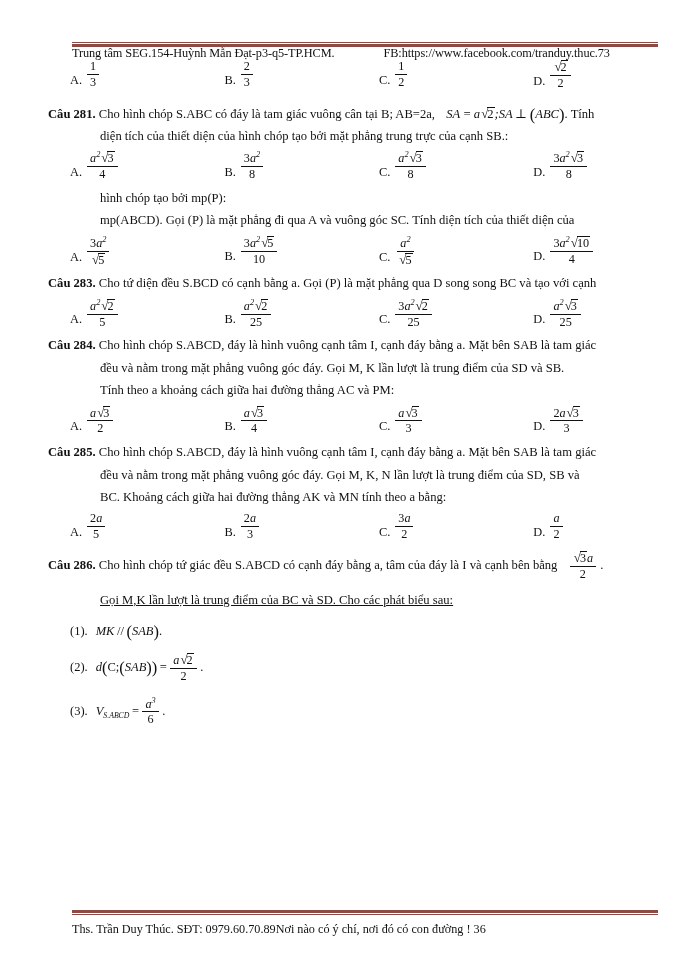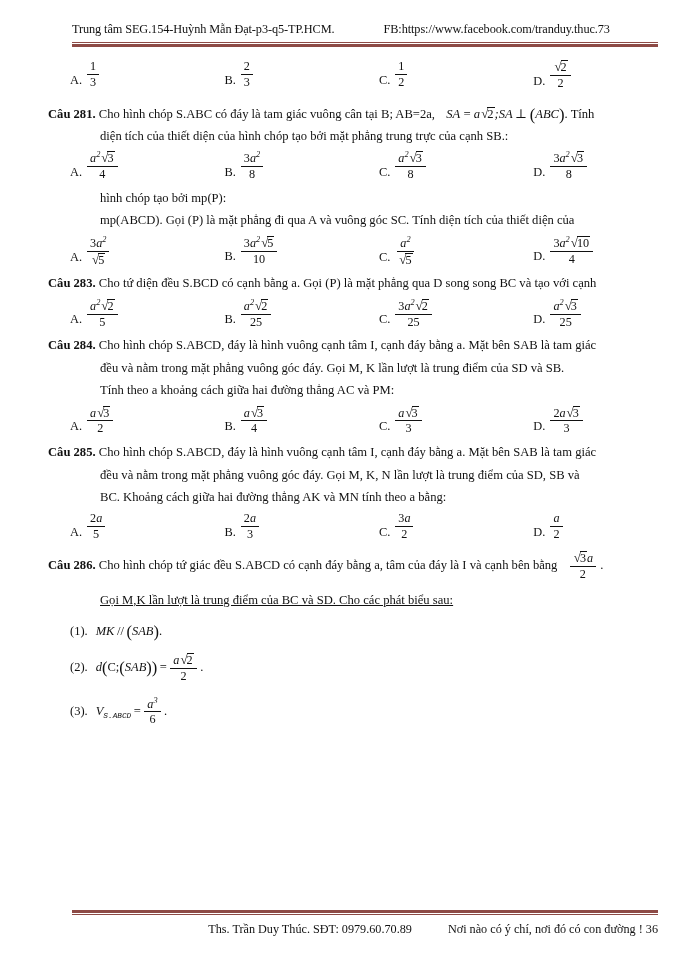--- a/index.html
+++ b/index.html
@@ -32,21 +32,21 @@
     top: 22px;
     height: 30px;
   }
   .header-row {
     display: flex;
     align-items: baseline;
     font-size: 12.3px;
     letter-spacing: -0.1px;
     white-space: nowrap;
   }
-  .header-left { flex: 0 0 auto; }
+  .header-left { flex: 0 0 auto; margin-top: 24px; }
   .header-right { margin-left: 41px; flex: 0 0 auto; padding-left: 8px; }
   .rule-double {
     position: absolute;
     left: 0;
     right: 0;
     top: 20px;
     border-top: 1px solid #8d4a45;
     border-bottom: 3px solid #8d4a45;
     height: 1px;
   }
@@ -65,24 +65,23 @@
     right: 0;
     top: 0;
     border-top: 3px solid #8d4a45;
     border-bottom: 1px solid #8d4a45;
     height: 1px;
   }
   .footer-row {
     position: absolute;
     left: 0; right: 0; top: 12px;
     display: flex;
-    justify-content: flex-end;
+    justify-content: flex-start;
     font-size: 12.2px;
     white-space: nowrap;
-    gap: 36px;
   }
 
   
   .content {
     position: absolute;
     left: 48px;
     right: 35px;
     top: 60px;
   }
 
@@ -146,21 +145,21 @@
   }
   .sq > .rad { font-size: 13px; }
   .sq > .radicand {
     border-top: 1.1px solid #111;
     padding: 0 1px 0 0px;
     margin-left: -1px;
     display: inline-block;
     line-height: 1.05;
   }
   sup.exp { font-size: 0.68em; vertical-align: super; font-style: italic; }
-  sub.sb  { font-size: 0.62em; vertical-align: sub; font-style: italic; font-family: Liberation Mono, monospace; }
+  sub.sb  { font-size: 0.62em; vertical-align: sub; font-style: italic; }
 
   .paren-big {
     font-size: 1.32em;
     line-height: 0.8;
     vertical-align: -0.12em;
   }
 
   .stmt {
     font-size: 12.5px;
     padding-left: 22px;

